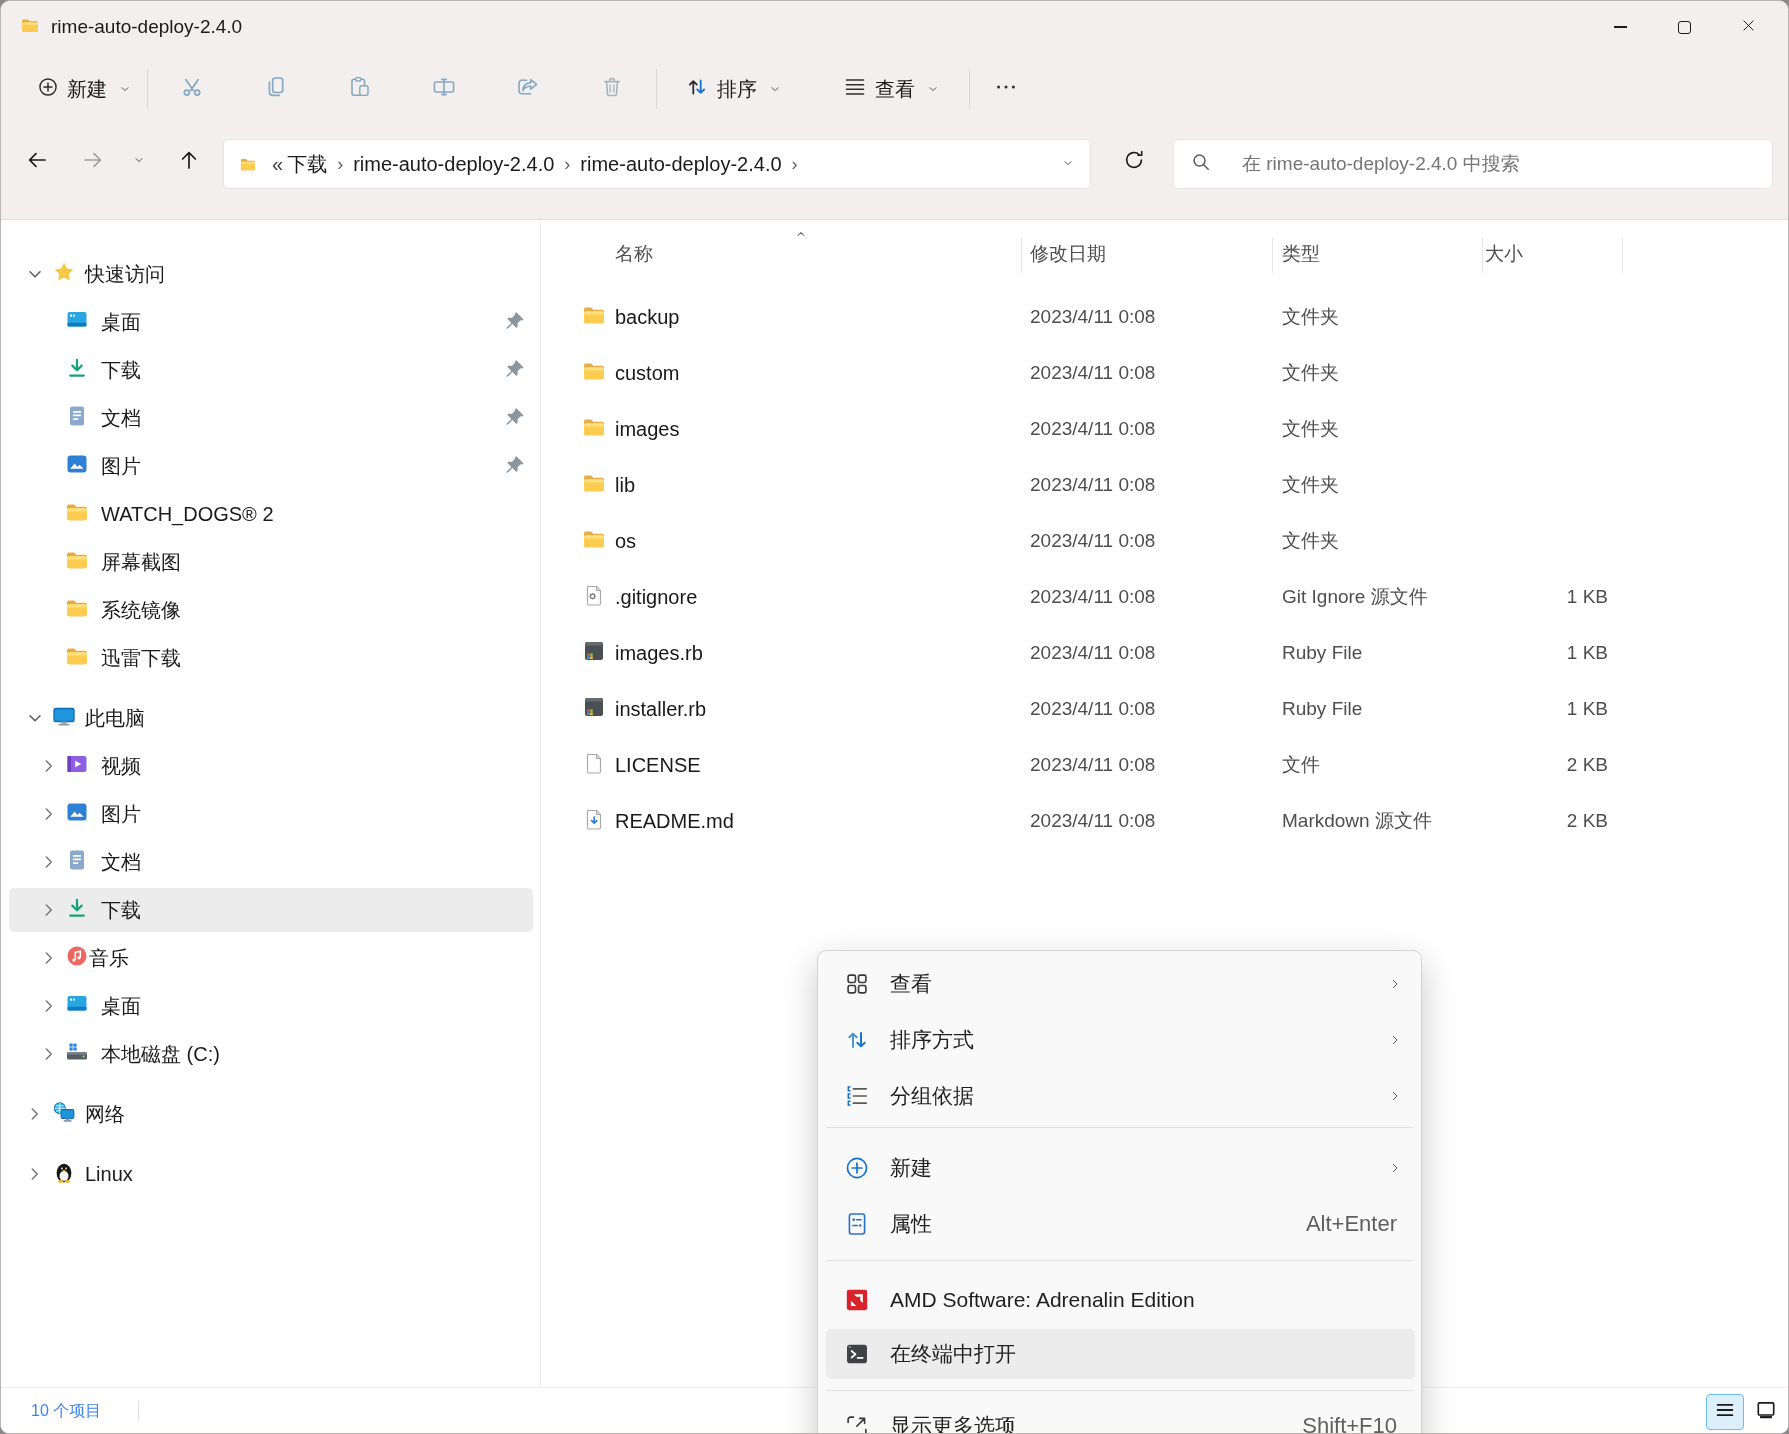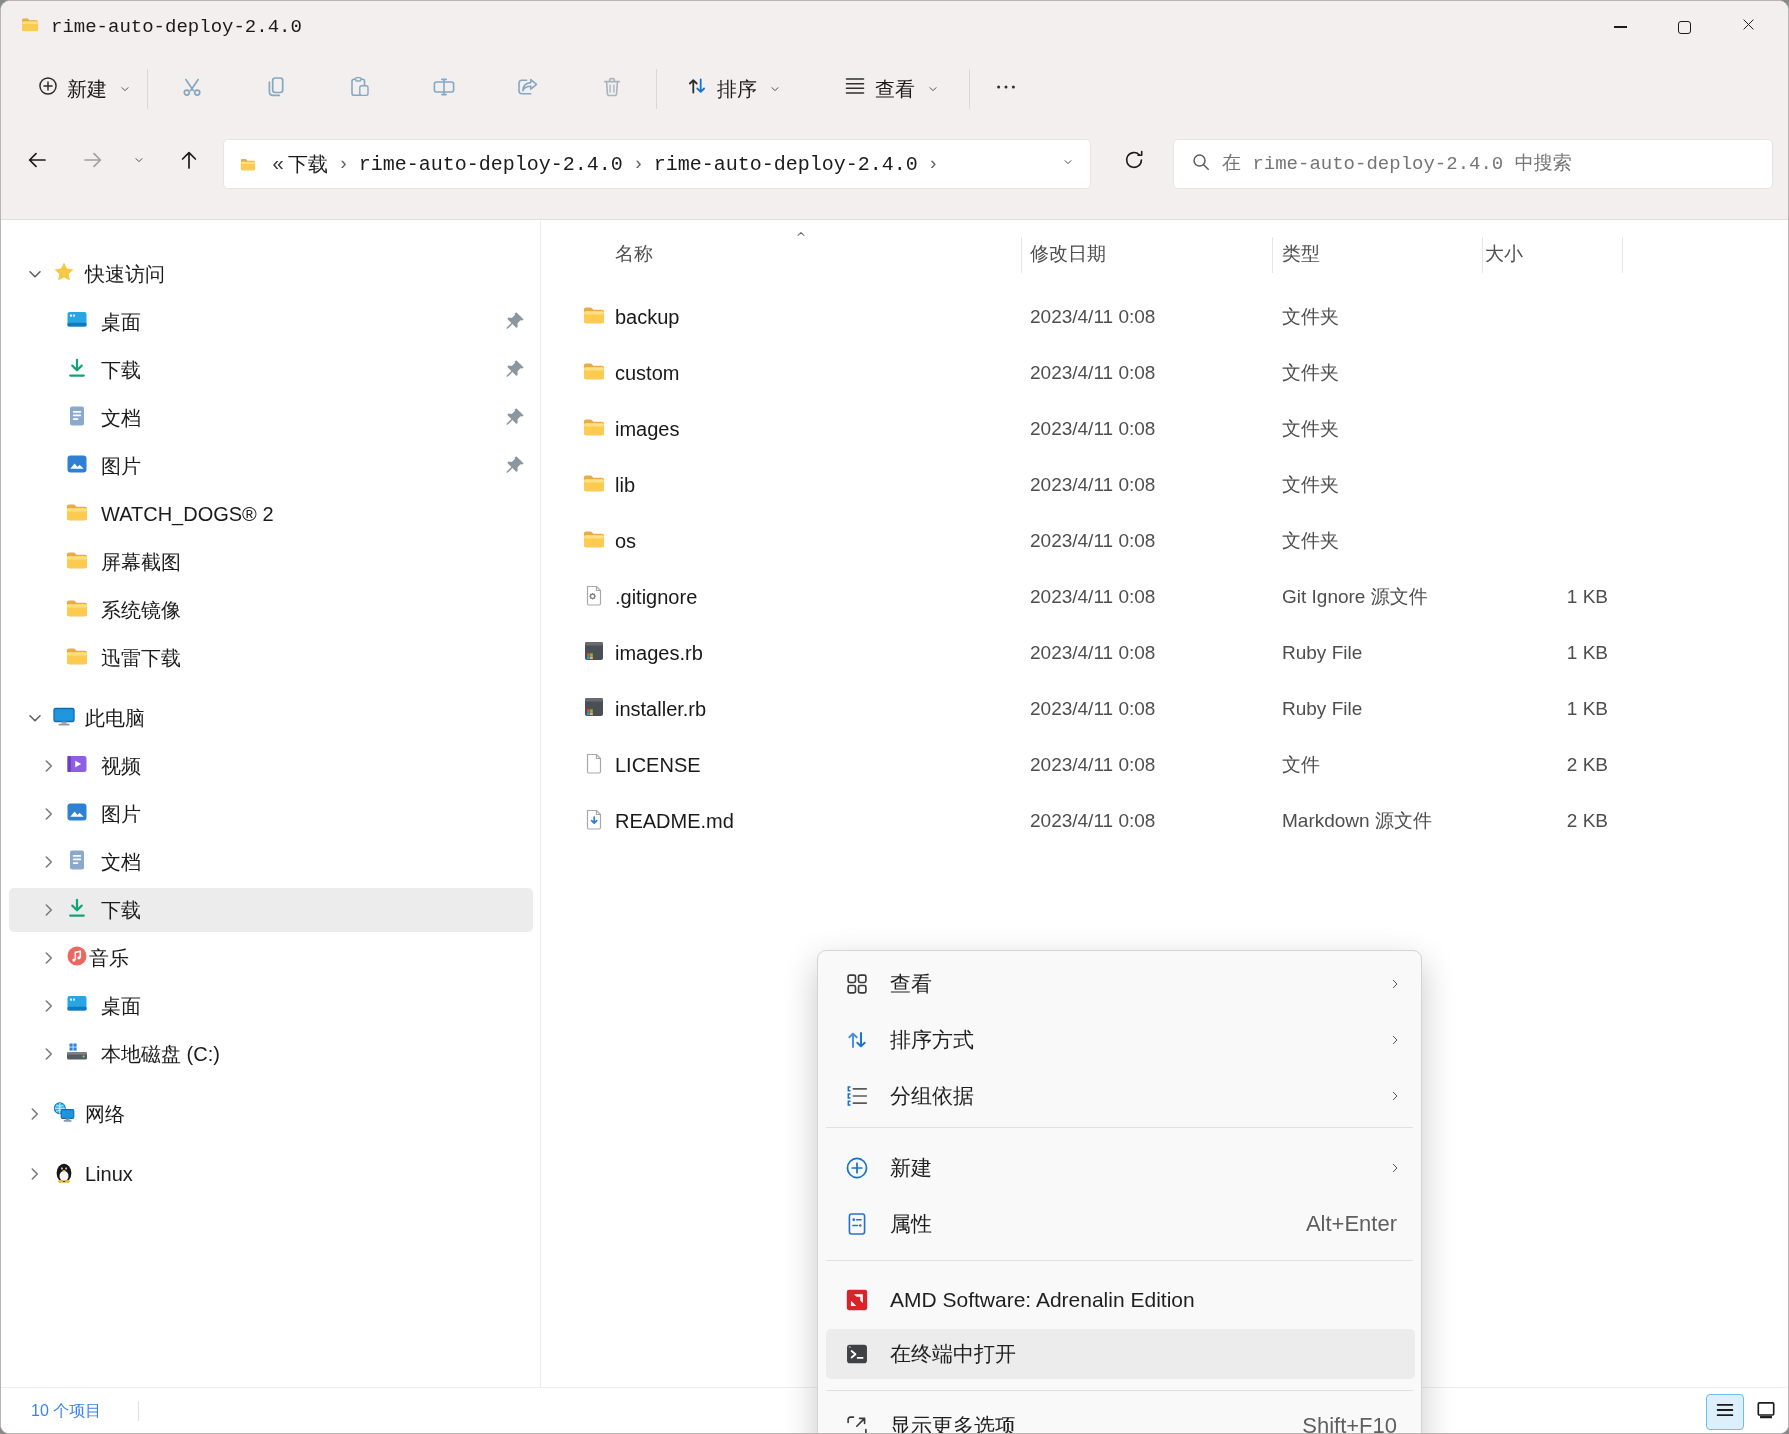--- a/index.html
+++ b/index.html
@@ -1,21 +1,21 @@
 <!DOCTYPE html>
 <html><head>
 <meta charset="utf-8">
 <style>
   html,body{margin:0;padding:0;background:#8a8a8a;}
   *{box-sizing:border-box;}
   body{font-family:"Liberation Sans","DejaVu Sans",sans-serif;color:#1b1b1b;}
   .window{position:relative;width:1789px;height:1434px;background:#fff;border-radius:10px 10px 9px 9px;
           overflow:hidden;border:1px solid #b9b5b4;}
   
-  .chrome{position:absolute;left:0;top:0;right:0;height:219px;background:#f3efee;border-bottom:1px solid #e1dddc;font-family:Liberation Mono, monospace;}
+  .chrome{position:absolute;left:0;top:0;right:0;height:219px;background:#f3efee;border-bottom:1px solid #e1dddc;}
   .titlebar{position:absolute;left:0;top:0;right:0;height:52px;display:flex;align-items:center;padding-left:18px;}
   .titlebar .title{font-size:19px;margin-left:10px;}
   .wincontrols{position:absolute;right:0;top:0;height:52px;display:flex;align-items:center;}
   .wbtn{width:64px;height:52px;display:flex;align-items:center;justify-content:center;}
   .wbtn:last-child{margin-right:8px;}
   .glyph-min{width:13px;height:2px;background:#1b1b1b;}
   .glyph-max{width:13px;height:13px;border:1.4px solid #1b1b1b;border-radius:3px;}
   .toolbar{position:absolute;left:0;top:52px;right:0;height:72px;display:flex;align-items:center;padding-left:24px;}
   .tbar-btn{display:flex;align-items:center;gap:8px;font-size:20px;padding:10px 12px;border-radius:5px;}
   .tbtn{width:64px;height:52px;display:flex;align-items:center;justify-content:center;margin:0 10px;}
@@ -25,21 +25,21 @@
   .addressbar{position:absolute;left:0;top:130px;right:0;height:66px;}
   .navbtn{position:absolute;top:8px;width:46px;height:46px;display:flex;align-items:center;justify-content:center;border-radius:5px;}
   .crumbbox{position:absolute;left:222px;top:8px;width:868px;height:50px;background:#fff;border:1px solid #e7e4e3;
             border-radius:5px;display:flex;align-items:center;padding:0 14px;font-size:20px;}
   .crumbbox .sep{color:#5f5f5f;margin:0 10px;font-size:18px;}
   .crumbbox .ovf{color:#3a3a3a;margin:0 4px 0 10px;font-size:20px;}
   .crumb{white-space:nowrap;}
   .crumb-chev{margin-left:auto;}
   .refreshbtn{position:absolute;left:1110px;top:8px;width:46px;height:46px;display:flex;align-items:center;justify-content:center;}
   .searchbox{position:absolute;left:1172px;top:8px;width:600px;height:50px;background:#fff;border:1px solid #e7e4e3;
-             border-radius:5px;display:flex;align-items:center;padding:0 16px;gap:8px;}
+             border-radius:5px;display:flex;align-items:center;padding:0 16px;gap:28px;}
   .searchbox input{border:none;outline:none;flex:1;font-size:19px;font-family:inherit;background:transparent;color:#1b1b1b;}
   .searchbox input::placeholder{color:#757575;opacity:1;}
   
   .content{position:absolute;left:0;top:220px;right:0;bottom:46px;background:#fff;}
   .sidebar{position:absolute;left:0;top:0;width:540px;bottom:0;border-right:1px solid #eceae9;overflow:hidden;}
   .side-row{position:absolute;left:0;width:540px;height:44px;}
   .side-row .hl{position:absolute;left:8px;right:8px;top:0;bottom:0;background:#ececec;border-radius:5px;}
   .side-row .tw{position:absolute;top:10px;width:24px;height:24px;}
   .side-row .si{position:absolute;top:8px;width:28px;height:28px;}
   .side-row .sl{position:absolute;top:0;height:44px;display:flex;align-items:center;font-size:20px;white-space:nowrap;}

